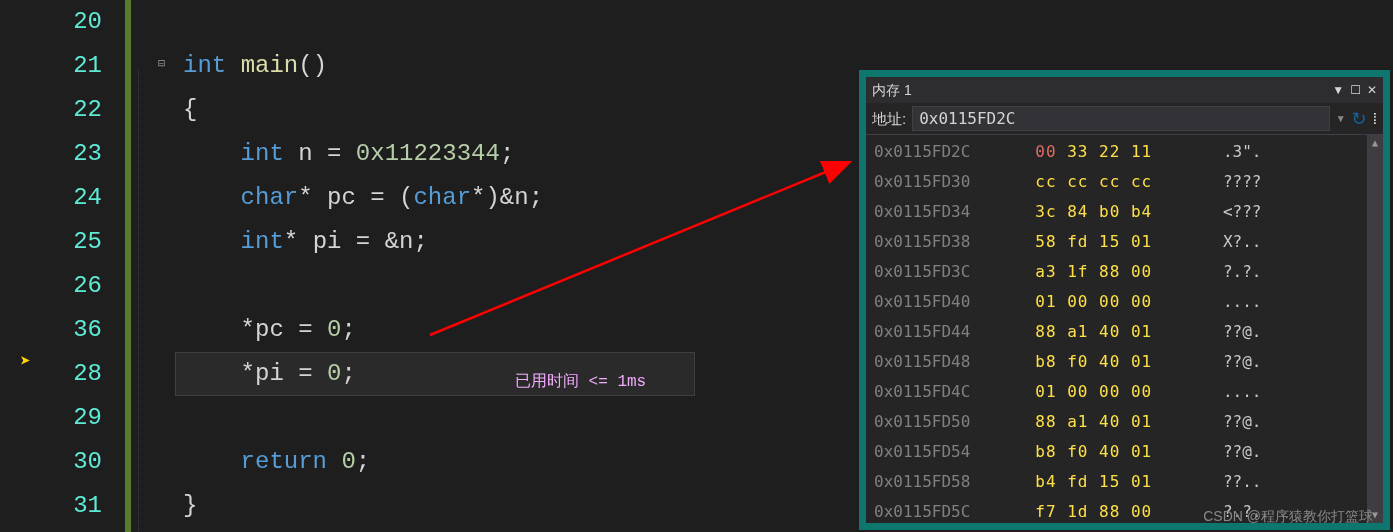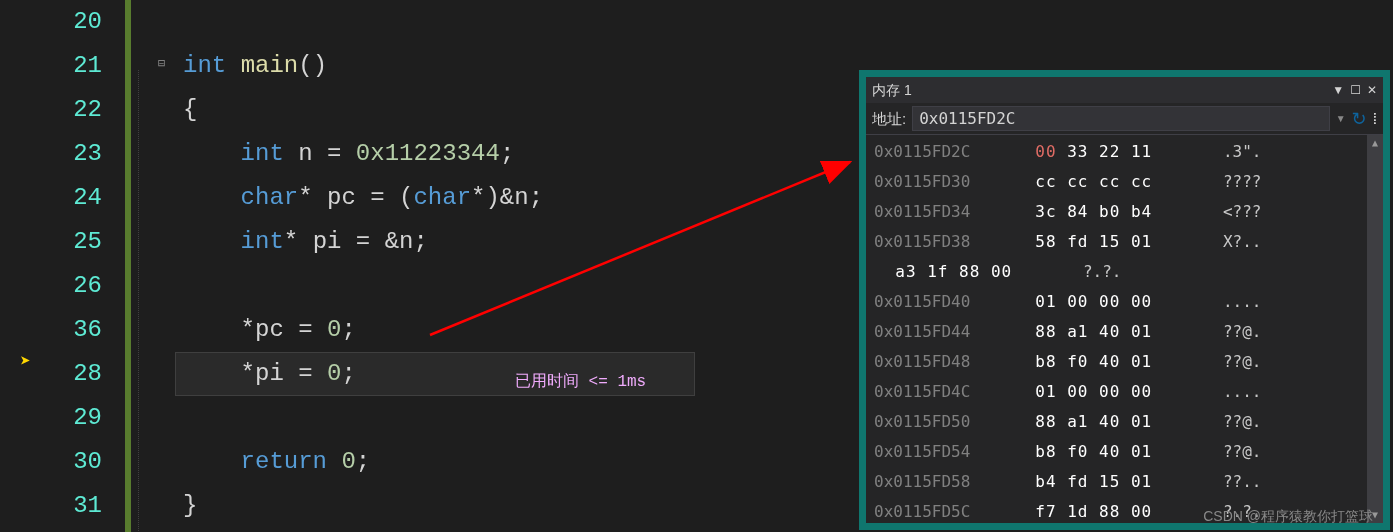--- a/index.html
+++ b/index.html
@@ -139,21 +139,21 @@
 .mem-cols { color: #d4d4d4; cursor: pointer; letter-spacing: -4px; padding-right: 4px;}
 .mem-body {
   height: calc(100% - 58px);
   overflow: hidden;
   position: relative;
   padding: 2px 8px;
 }
 .mem-row { display: flex; gap: 0; white-space: pre; }
 .mem-addr { color: #808080; width: 140px; }
 .mem-bytes { width: 180px; letter-spacing: 1px;}
-.mem-byte { color: #ffffff; margin-top: 24px; }
+.mem-byte { color: #fde047; margin-top: 24px; }
 .mem-byte-red { color: #e06c65; }
 .mem-ascii { color: #c8c8c8; }
 .mem-scroll {
   position: absolute;
   right: 0; top: 0; bottom: 0;
   width: 16px;
   background: #3e3e42;
 }
 .mem-scroll-up, .mem-scroll-down {
   position: absolute;
@@ -241,21 +241,21 @@
     <span style="color:#888;font-size:10px;">▼</span>
     <span class="mem-refresh">↻</span>
     <span class="mem-cols">⁞⁞</span>
   </div>
   <div class="mem-body" id="mem-body">
 
   <div class="mem-row"><span class="mem-addr">0x0115FD2C</span><span class="mem-bytes"><span class="mem-byte-red">  00</span><span class="mem-byte"> 33</span><span class="mem-byte"> 22</span><span class="mem-byte"> 11</span></span><span class="mem-ascii">   .3".</span></div>
       <div class="mem-row"><span class="mem-addr">0x0115FD30</span><span class="mem-bytes"><span class="mem-byte">  cc</span><span class="mem-byte"> cc</span><span class="mem-byte"> cc</span><span class="mem-byte"> cc</span></span><span class="mem-ascii">   ????</span></div>
       <div class="mem-row"><span class="mem-addr">0x0115FD34</span><span class="mem-bytes"><span class="mem-byte">  3c</span><span class="mem-byte"> 84</span><span class="mem-byte"> b0</span><span class="mem-byte"> b4</span></span><span class="mem-ascii">   &lt;???</span></div>
       <div class="mem-row"><span class="mem-addr">0x0115FD38</span><span class="mem-bytes"><span class="mem-byte">  58</span><span class="mem-byte"> fd</span><span class="mem-byte"> 15</span><span class="mem-byte"> 01</span></span><span class="mem-ascii">   X?..</span></div>
-      <div class="mem-row"><span class="mem-bytes"><span class="mem-byte">  a3</span><span class="mem-byte"> 1f</span><span class="mem-byte"> 88</span><span class="mem-byte"> 00</span></span><span class="mem-ascii">   ?.?.</span></div>
+      <div class="mem-row"><span class="mem-addr">0x0115FD3C</span><span class="mem-bytes"><span class="mem-byte">  a3</span><span class="mem-byte"> 1f</span><span class="mem-byte"> 88</span><span class="mem-byte"> 00</span></span><span class="mem-ascii">   ?.?.</span></div>
       <div class="mem-row"><span class="mem-addr">0x0115FD40</span><span class="mem-bytes"><span class="mem-byte">  01</span><span class="mem-byte"> 00</span><span class="mem-byte"> 00</span><span class="mem-byte"> 00</span></span><span class="mem-ascii">   ....</span></div>
       <div class="mem-row"><span class="mem-addr">0x0115FD44</span><span class="mem-bytes"><span class="mem-byte">  88</span><span class="mem-byte"> a1</span><span class="mem-byte"> 40</span><span class="mem-byte"> 01</span></span><span class="mem-ascii">   ??@.</span></div>
       <div class="mem-row"><span class="mem-addr">0x0115FD48</span><span class="mem-bytes"><span class="mem-byte">  b8</span><span class="mem-byte"> f0</span><span class="mem-byte"> 40</span><span class="mem-byte"> 01</span></span><span class="mem-ascii">   ??@.</span></div>
       <div class="mem-row"><span class="mem-addr">0x0115FD4C</span><span class="mem-bytes"><span class="mem-byte">  01</span><span class="mem-byte"> 00</span><span class="mem-byte"> 00</span><span class="mem-byte"> 00</span></span><span class="mem-ascii">   ....</span></div>
       <div class="mem-row"><span class="mem-addr">0x0115FD50</span><span class="mem-bytes"><span class="mem-byte">  88</span><span class="mem-byte"> a1</span><span class="mem-byte"> 40</span><span class="mem-byte"> 01</span></span><span class="mem-ascii">   ??@.</span></div>
       <div class="mem-row"><span class="mem-addr">0x0115FD54</span><span class="mem-bytes"><span class="mem-byte">  b8</span><span class="mem-byte"> f0</span><span class="mem-byte"> 40</span><span class="mem-byte"> 01</span></span><span class="mem-ascii">   ??@.</span></div>
       <div class="mem-row"><span class="mem-addr">0x0115FD58</span><span class="mem-bytes"><span class="mem-byte">  b4</span><span class="mem-byte"> fd</span><span class="mem-byte"> 15</span><span class="mem-byte"> 01</span></span><span class="mem-ascii">   ??..</span></div>
       <div class="mem-row"><span class="mem-addr">0x0115FD5C</span><span class="mem-bytes"><span class="mem-byte">  f7</span><span class="mem-byte"> 1d</span><span class="mem-byte"> 88</span><span class="mem-byte"> 00</span></span><span class="mem-ascii">   ?.?.</span></div>
       <div class="mem-row"><span class="mem-addr">0x0115FD60</span><span class="mem-bytes"><span class="mem-byte">  b0</span><span class="mem-byte"> 84</span><span class="mem-byte"> b0</span><span class="mem-byte"> b4</span></span><span class="mem-ascii">   ????</span></div>
       <div class="mem-scroll">

